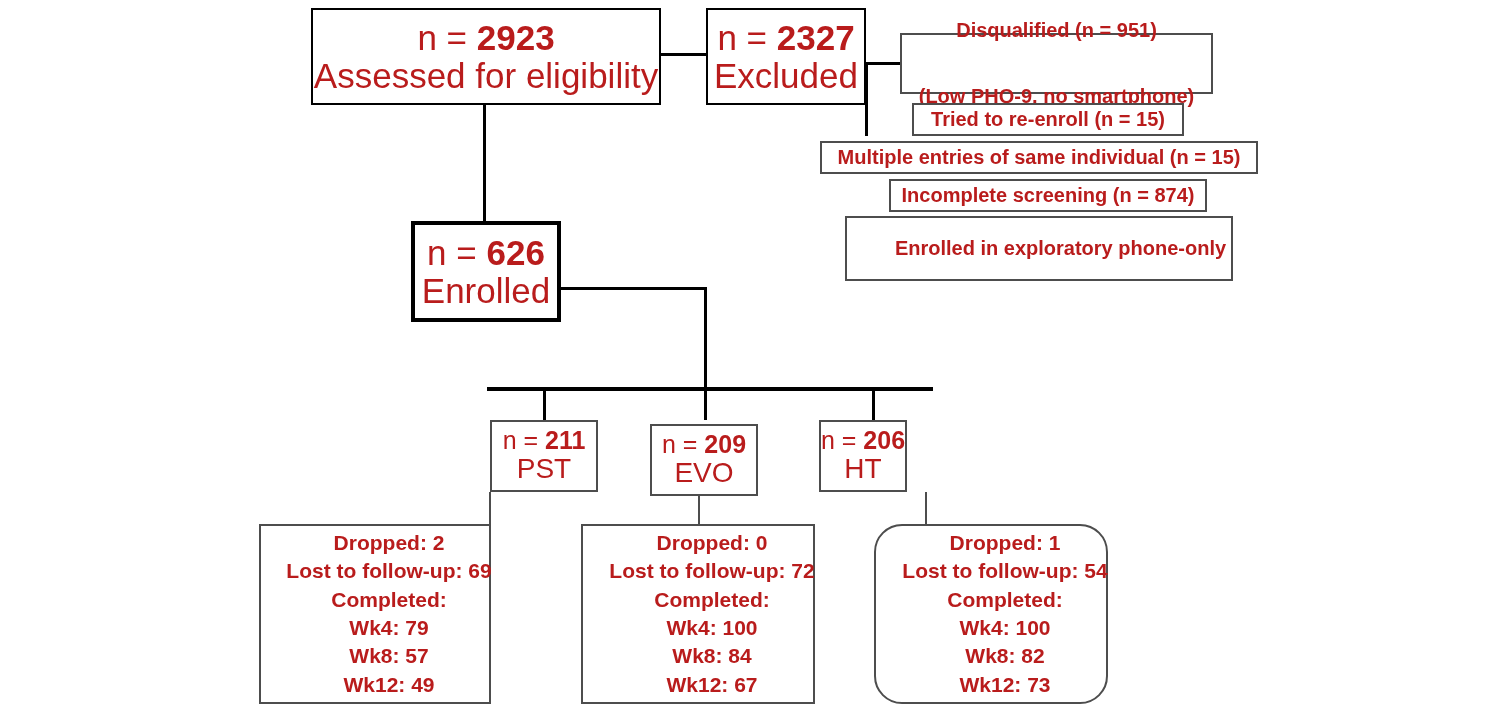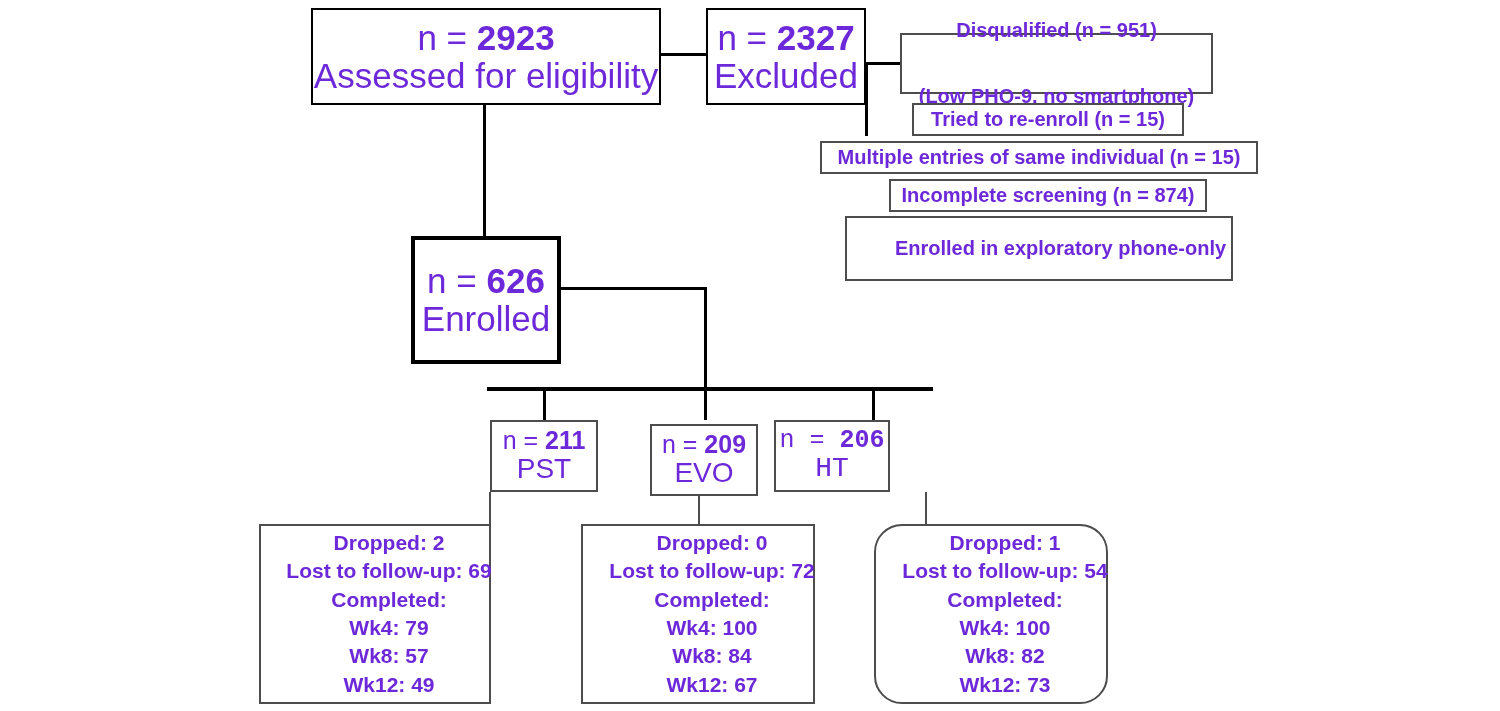--- a/index.html
+++ b/index.html
@@ -7,21 +7,21 @@
     margin: 0;
     padding: 0;
     background: #ffffff;
   }
   #diagram {
     position: relative;
     width: 1500px;
     height: 711px;
     background: #ffffff;
     font-family: "Liberation Sans", sans-serif;
-    color: #6d28d9;
+    color: #b91c1c;
     overflow: hidden;
   }
 
   
   .box {
     position: absolute;
     box-sizing: border-box;
     background: #ffffff;
     border: 2px solid #000000;
     display: flex;
@@ -112,36 +112,36 @@
   </div>
 
   <div class="box thin t-excl" style="left:889px; top:179px; width:318px; height:33px;">
     <span class="line1">Incomplete screening (n = 874)</span>
   </div>
 
   <div class="box thin t-excl" style="left:845px; top:216px; width:388px; height:65px;padding-left:43px;">
     <span class="line1">Enrolled in exploratory phone-only</span>
   </div>
 
-  <div class="box heavy t-huge" style="left:411px; top:236px; width:150px; height:128px;">
+  <div class="box heavy t-huge" style="left:411px; top:221px; width:150px; height:101px;">
     <span class="line1"><span>n = </span><b>626</b></span>
     <span class="line2">Enrolled</span>
   </div>
 
   <div class="box thin t-mid" style="left:490px; top:420px; width:108px; height:72px;">
     <span class="line1"><span>n = </span><b>211</b></span>
     <span class="line2">PST</span>
   </div>
 
   <div class="box thin t-mid" style="left:650px; top:424px; width:108px; height:72px;">
     <span class="line1"><span>n = </span><b>209</b></span>
     <span class="line2">EVO</span>
   </div>
 
-  <div class="box thin t-mid" style="left:774px; top:420px; width:116px; height:72px;font-family:Liberation Mono, monospace;">
+  <div class="box thin t-mid" style="left:819px; top:420px; width:88px; height:72px;">
     <span class="line1"><span>n = </span><b>206</b></span>
     <span class="line2">HT</span>
   </div>
 
   <div class="box thin t-out" style="left:259px; top:524px; width:232px; height:180px;">
     <span class="orow">Dropped: 2</span>
     <span class="orow">Lost to follow-up: 69</span>
     <span class="orow">Completed:</span>
     <span class="orow">Wk4: 79</span>
     <span class="orow">Wk8: 57</span>

